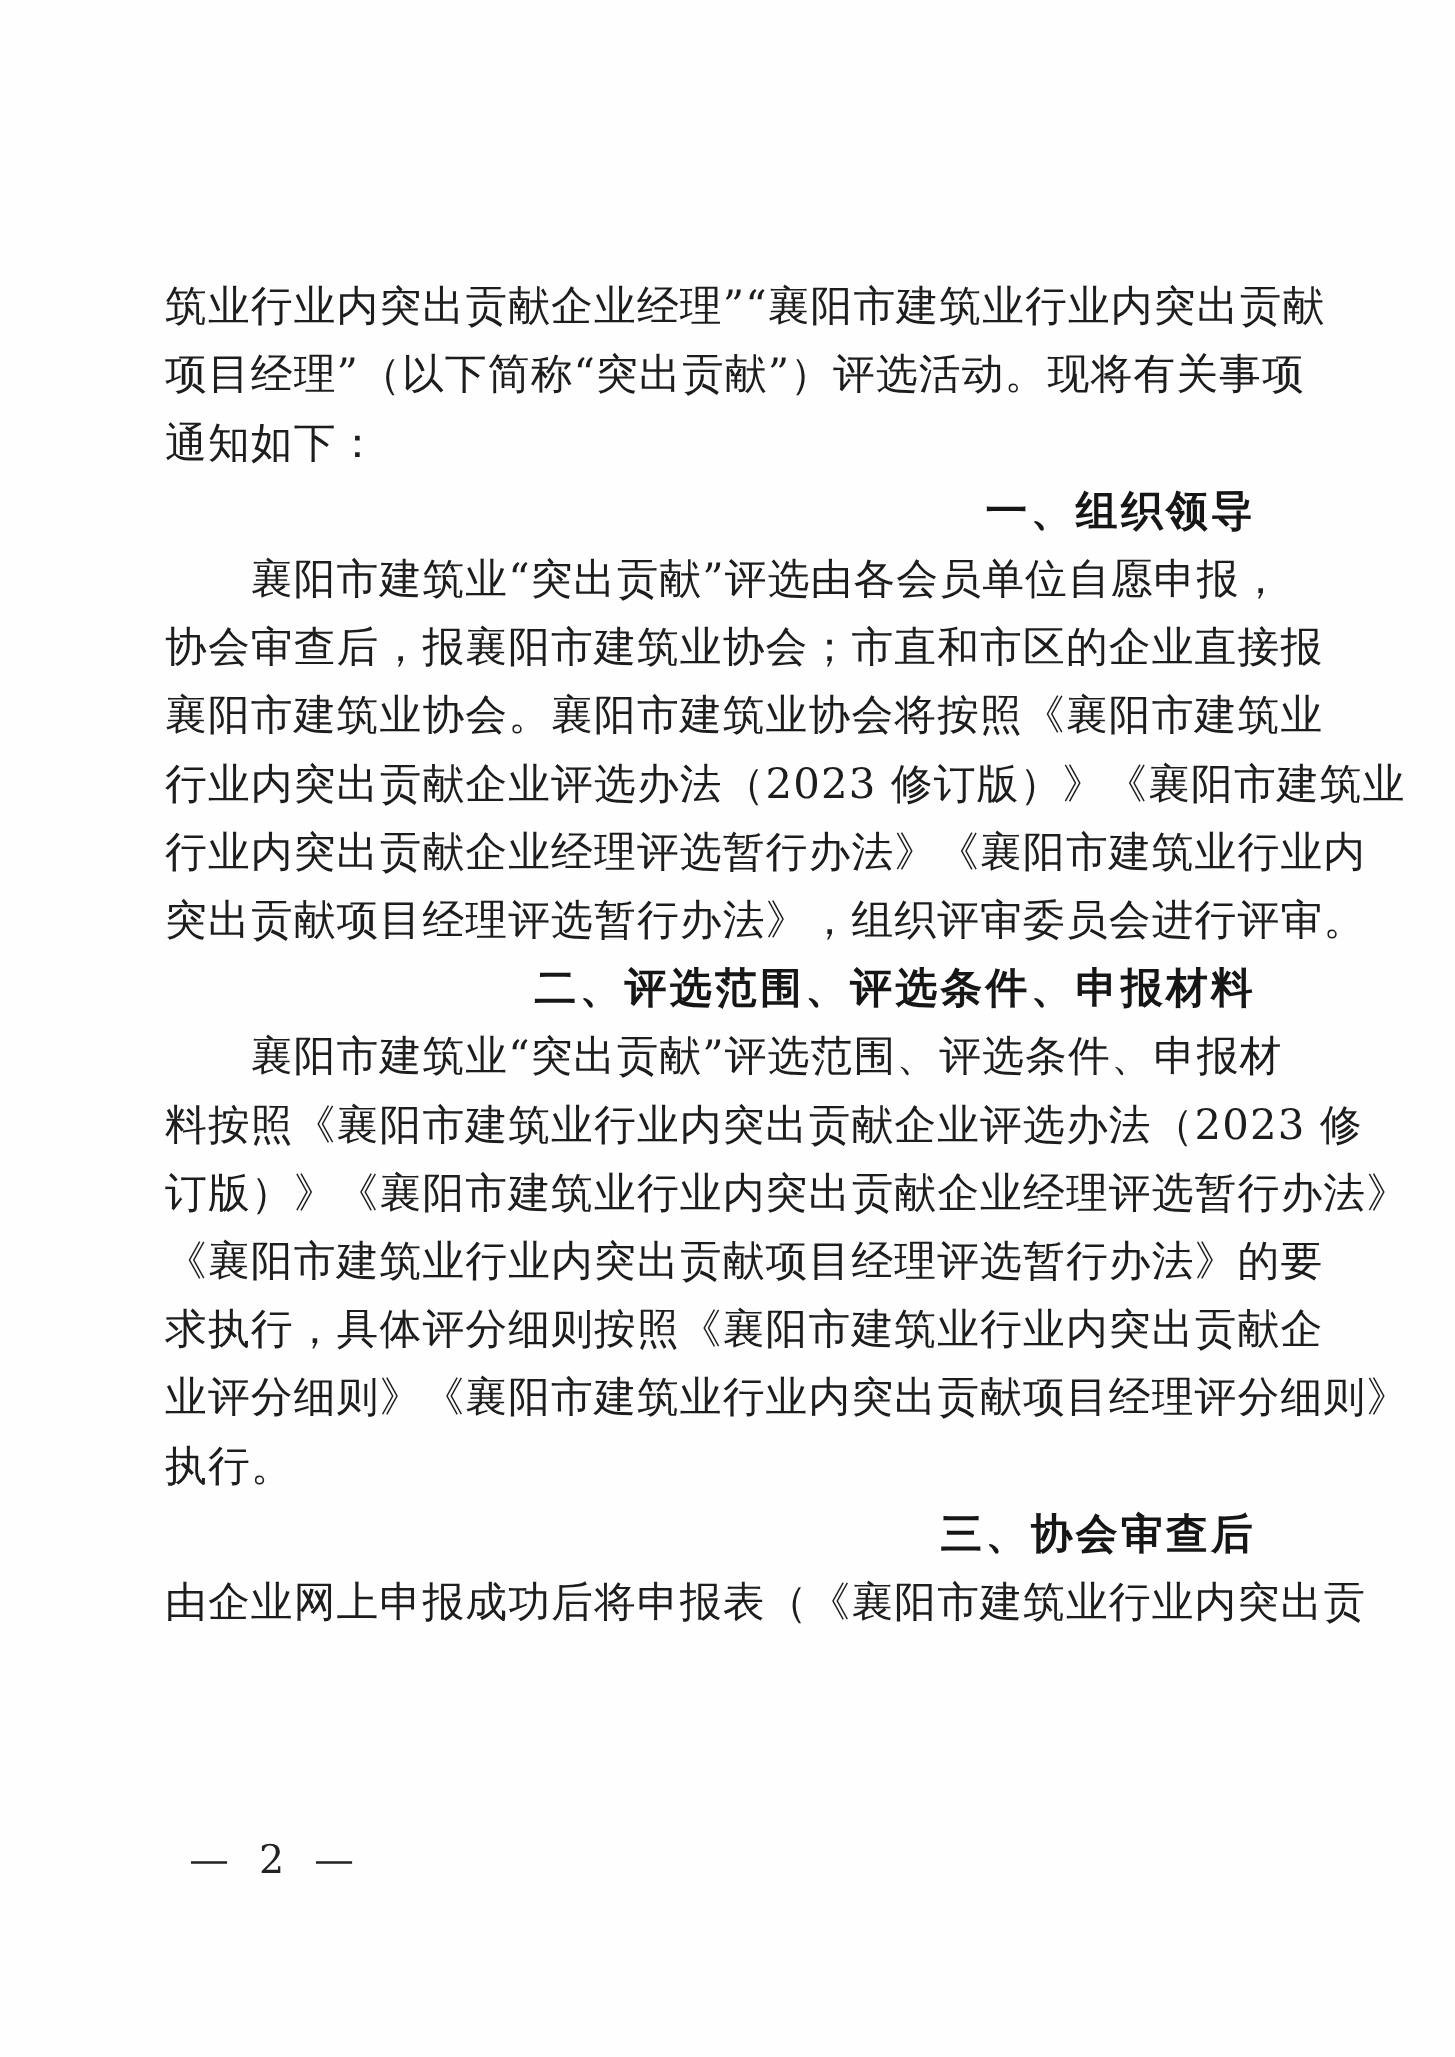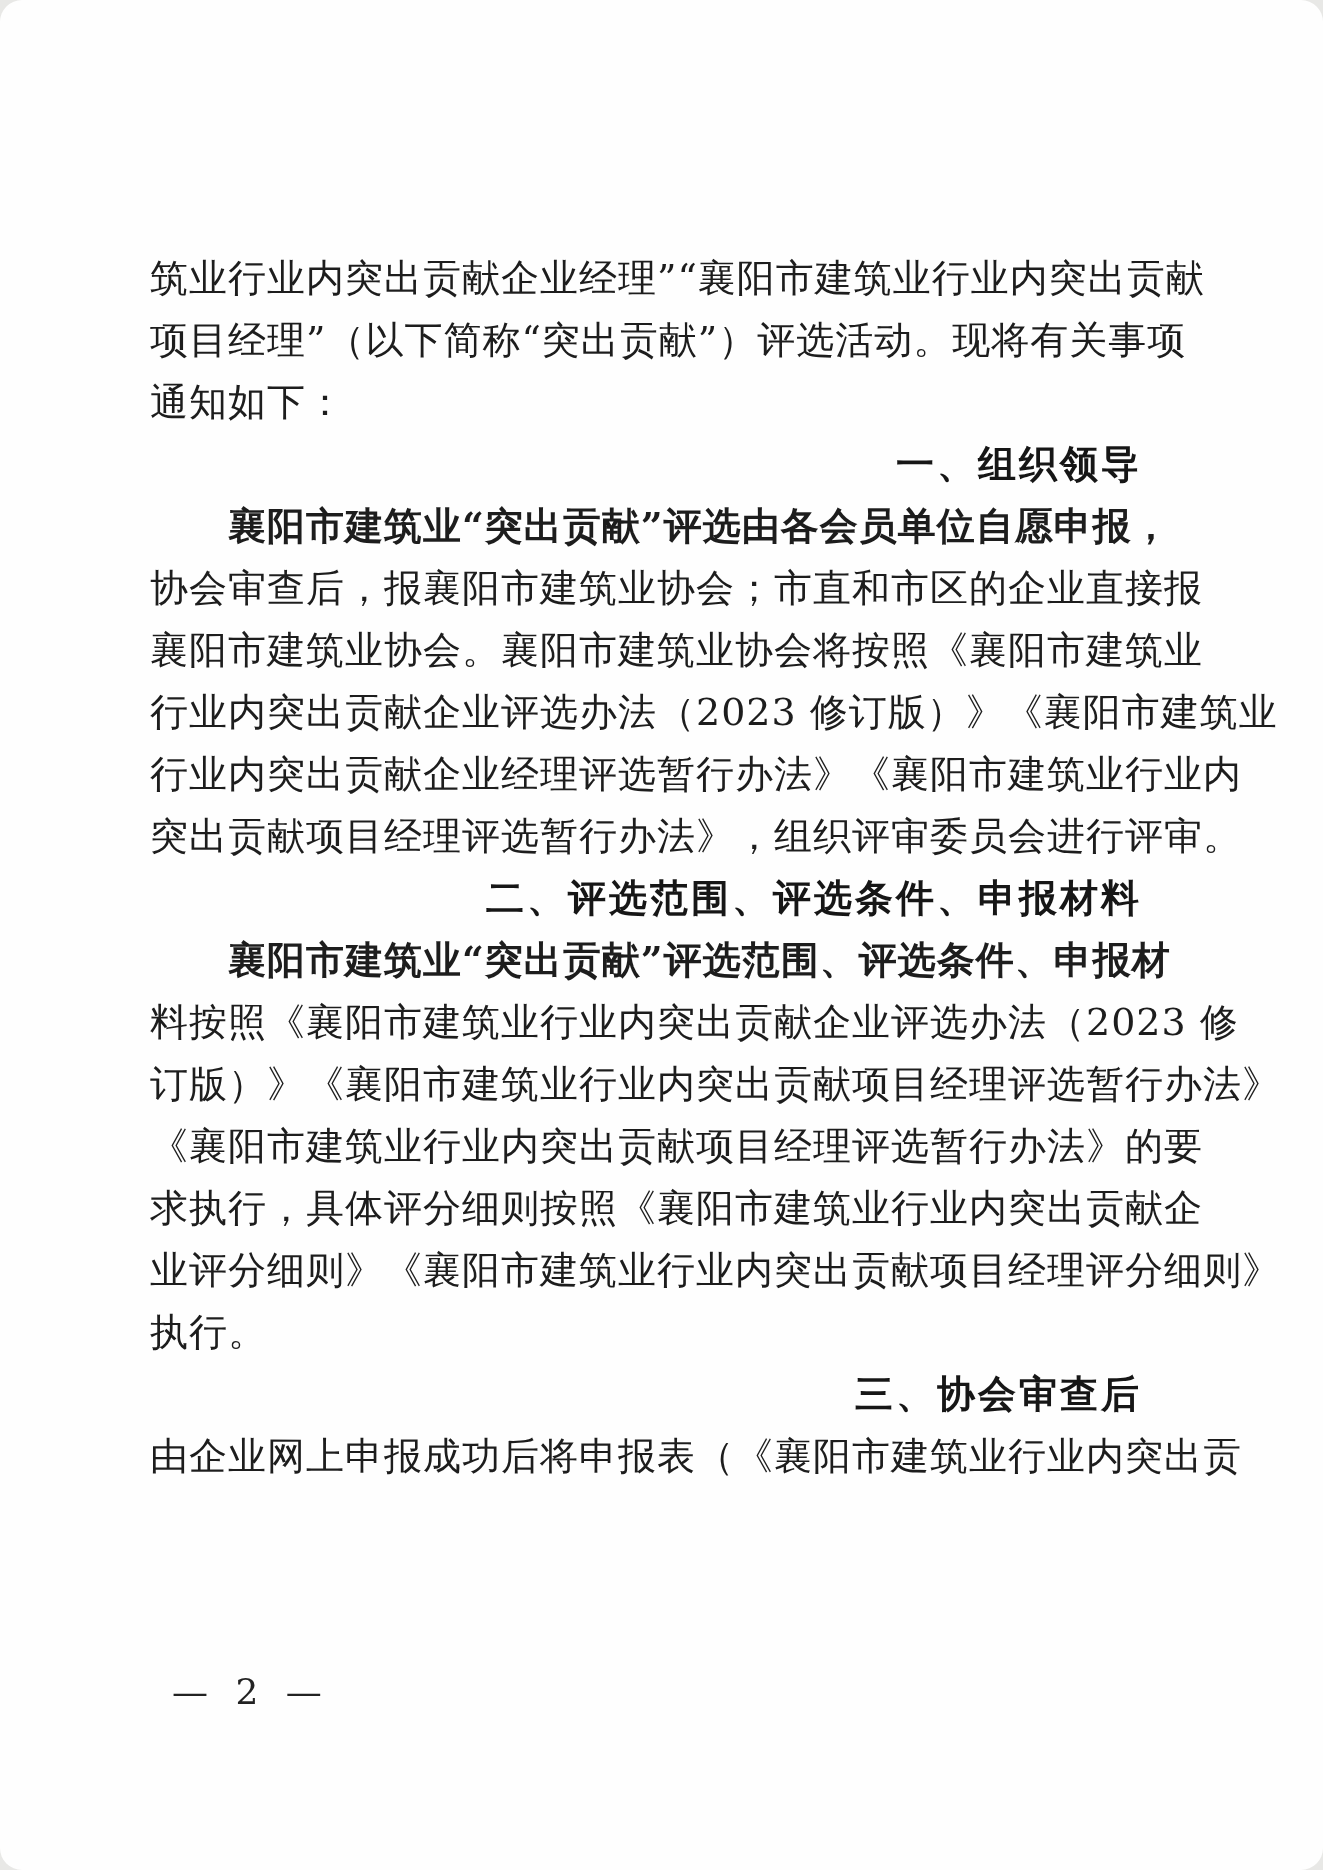--- a/index.html
+++ b/index.html
@@ -6,40 +6,39 @@
   html, body { background: #e8e8e6; }
   .page {
     position: relative;
     width: 1323px;
     height: 1870px;
     margin: 0 auto;
     background: #fefefe;
     overflow: hidden;
     font-family: "DejaVu Serif", "Liberation Serif", serif;
     color: #1d1d1d;
-    border-radius: 22px;
   }
   .content {
     position: absolute;
     left: 150px;
     top: 247px;
     width: 992px;
   }
   .line {
     height: 62px;
     line-height: 62px;
     font-size: 38px;
     white-space: nowrap;
     letter-spacing: 1px;
   }
   .jf {
     text-align: justify;
     text-align-last: justify;
   }
-  .ind { padding-left: 78px; font-weight: bold; }
+  .ind { padding-left: 78px; }
   .heading {
     font-family: "DejaVu Sans", "Liberation Sans", sans-serif;
     font-weight: 700;
     font-size: 38px;
     letter-spacing: 3px;
     color: #161616;
     text-align: right;
   }
   .footer {
     position: absolute;
@@ -68,21 +67,21 @@
     <div class="line jf">协会审查后，报襄阳市建筑业协会；市直和市区的企业直接报</div>
     <div class="line jf">襄阳市建筑业协会。襄阳市建筑业协会将按照《襄阳市建筑业</div>
     <div class="line jf">行业内突出贡献企业评选办法（2023 修订版）》《襄阳市建筑业</div>
     <div class="line jf">行业内突出贡献企业经理评选暂行办法》《襄阳市建筑业行业内</div>
     <div class="line jf">突出贡献项目经理评选暂行办法》，组织评审委员会进行评审。</div>
 
     <div class="line heading ind">二、评选范围、评选条件、申报材料</div>
 
     <div class="line jf ind">襄阳市建筑业“突出贡献”评选范围、评选条件、申报材</div>
     <div class="line jf">料按照《襄阳市建筑业行业内突出贡献企业评选办法（2023 修</div>
-    <div class="line jf">订版）》《襄阳市建筑业行业内突出贡献项目经理评选暂行办法》</div>
+    <div class="line jf">订版）》《襄阳市建筑业行业内突出贡献企业经理评选暂行办法》</div>
     <div class="line jf">《襄阳市建筑业行业内突出贡献项目经理评选暂行办法》的要</div>
     <div class="line jf">求执行，具体评分细则按照《襄阳市建筑业行业内突出贡献企</div>
     <div class="line jf">业评分细则》《襄阳市建筑业行业内突出贡献项目经理评分细则》</div>
     <div class="line">执行。</div>
 
     <div class="line heading ind">三、协会审查后</div>
 
     <div class="line jf">由企业网上申报成功后将申报表（《襄阳市建筑业行业内突出贡</div>
 
   </div>

